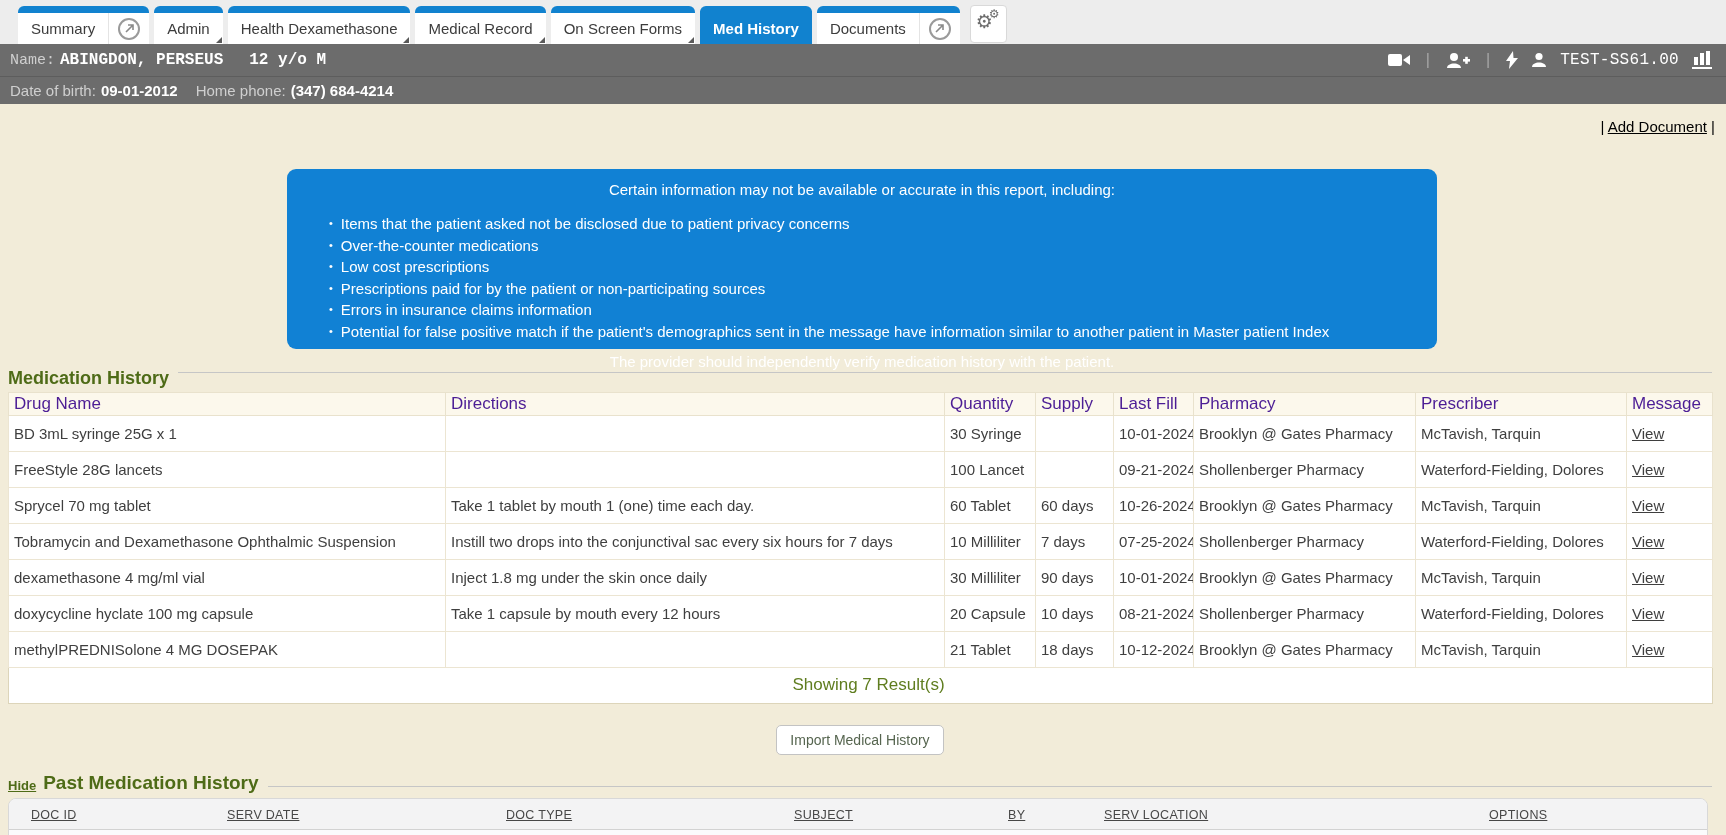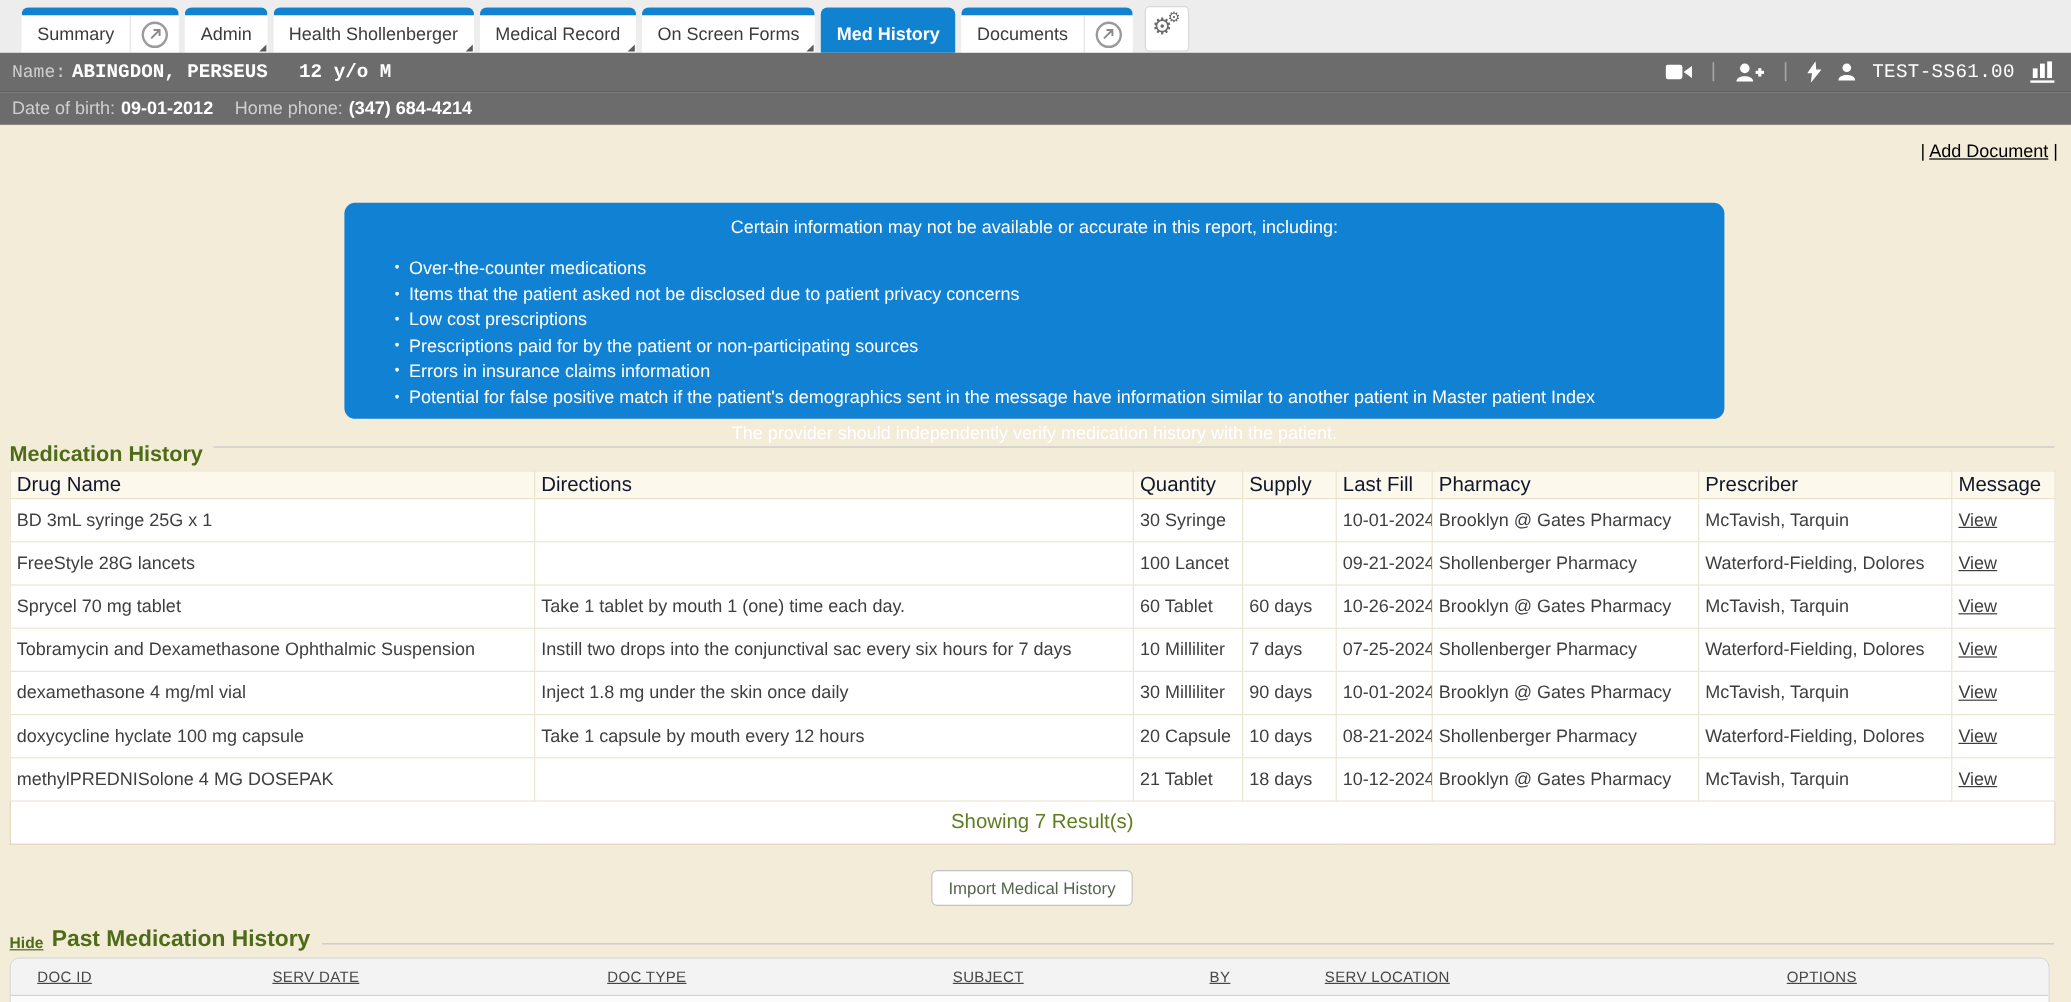--- a/index.html
+++ b/index.html
@@ -54,21 +54,21 @@
   .notice li::before { content:"•"; font-size:11px; margin-right:8px; position:relative; top:-2px; }
   .notice .footer { text-align:center; margin-top:10px; }
 
   
   .content { position:absolute; left:8px; top:368px; width:1704px; }
   .sectitle { display:flex; align-items:flex-start; }
   .sectitle .t { color:#4e6b17; font-size:18px; font-weight:bold; white-space:nowrap; }
   .sectitle .rule { flex:1; border-top:1px solid #c6c6c6; margin-left:9px; margin-top:4px; }
   table.med { border-collapse:collapse; table-layout:fixed; width:1704px; background:#fff;
               margin-top:3px; border:1px solid #ddd5ba; }
-  table.med th { text-align:left; font-weight:normal; color:#0f172a; font-size:17px;
+  table.med th { text-align:left; font-weight:normal; color:#4c1d95; font-size:17px;
                  background:#fcf8ec; padding:1px 5px; border:1px solid #e9e2cd; white-space:nowrap; overflow:hidden; }
   table.med td { color:#3f3f3f; font-size:15px; padding:2px 5px; border:1px solid #ece5d2;
                  white-space:nowrap; overflow:hidden; height:36px; }
   table.med .results td { text-align:center; color:#5f7d1f; font-size:17px; padding:4px 0 5px 16px;
                  border:1px solid #ddd5ba; }
   a.viewlink { color:#3f3f3f; text-decoration:underline; cursor:pointer; }
 
   
   .importrow { text-align:center; margin-top:21px; }
   .importbtn { display:inline-block; background:#fff; border:1px solid #c3c3c3; border-radius:5px;
@@ -103,21 +103,21 @@
                 <path d="M2 9 L9 2 M4 2 H9 V7" stroke="#8a8a8a" stroke-width="1.6" fill="none"></path>
               </svg>
             </span>
           </span>
         </div>
         <div class="tab">
           <span class="lbl">Admin</span>
           <span class="dd-corner"></span>
         </div>
         <div class="tab">
-          <span class="lbl">Health Shollenberger</span>
+          <span class="lbl">Health Dexamethasone</span>
           <span class="dd-corner"></span>
         </div>
         <div class="tab">
           <span class="lbl">Medical Record</span>
           <span class="dd-corner"></span>
         </div>
         <div class="tab">
           <span class="lbl">On Screen Forms</span>
           <span class="dd-corner"></span>
         </div>
@@ -193,22 +193,22 @@
     <span class="bval2">(347) 684-4214</span>
   </div>
 
   <div class="adddoc">
     <span>| </span><a>Add Document</a><span> |</span>
   </div>
 
   <div class="notice">
     <div class="intro">Certain information may not be available or accurate in this report, including:</div>
     <ul id="notice-bullets">
+        <li>Items that the patient asked not be disclosed due to patient privacy concerns</li>
         <li>Over-the-counter medications</li>
-        <li>Items that the patient asked not be disclosed due to patient privacy concerns</li>
         <li>Low cost prescriptions</li>
         <li>Prescriptions paid for by the patient or non-participating sources</li>
         <li>Errors in insurance claims information</li>
         <li>Potential for false positive match if the patient's demographics sent in the message have information similar to another patient in Master patient Index</li>
       </ul>
     <div class="footer">The provider should independently verify medication history with the patient.</div>
   </div>
 
   <div class="content">
 

